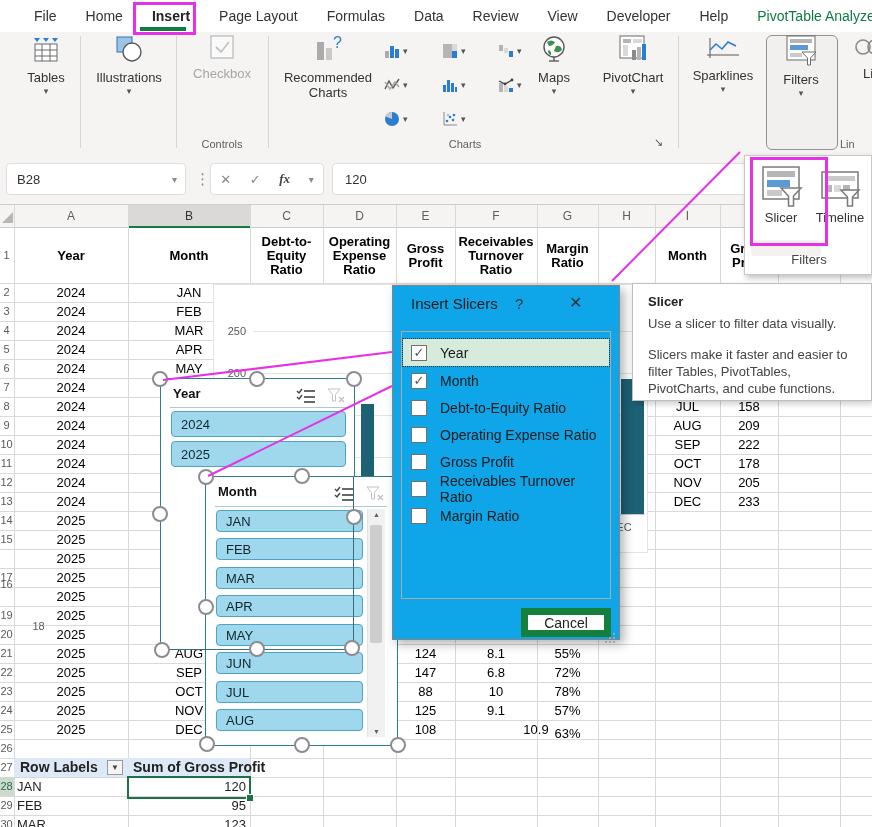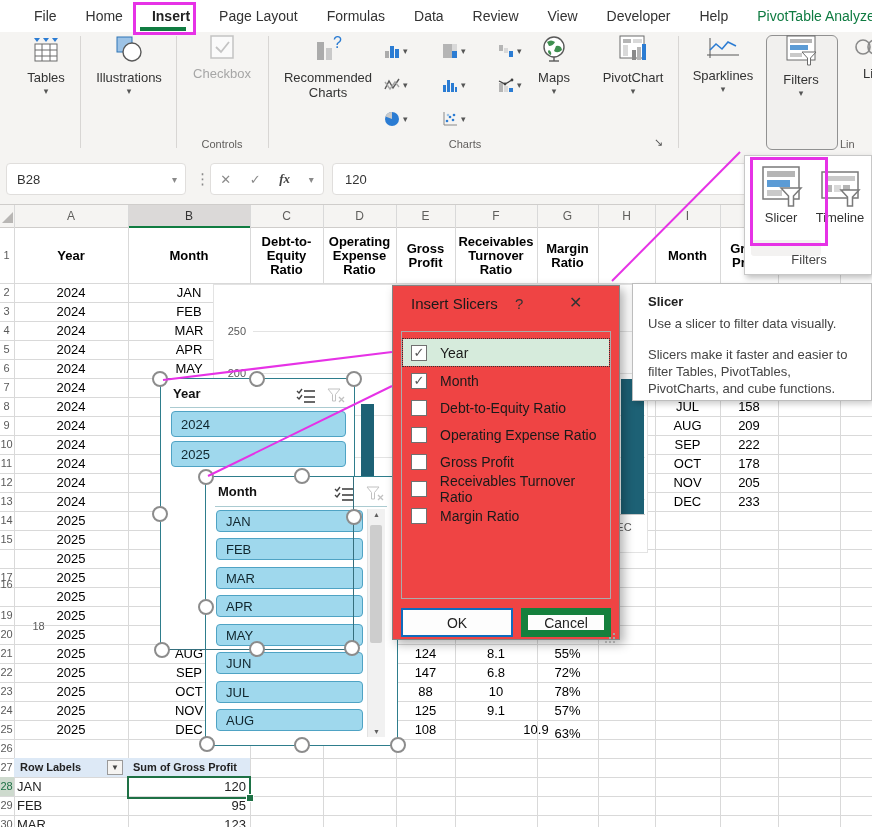--- a/index.html
+++ b/index.html
@@ -60,40 +60,40 @@
   .sl-sep{position:absolute;left:9px;height:1px;background:rgba(46,125,140,.4);}
   .sl-btn{position:absolute;background:#9FD8ED;border:1px solid #4FA3C4;border-radius:4px;box-sizing:border-box;
           font-size:13px;color:#10262e;padding-left:9px;display:flex;align-items:center;}
   .sl-icon{position:absolute;top:9px;}
   .sbar{position:absolute;background:#f1f1f1;border-left:1px solid #e3e3e3;box-sizing:border-box;}
   .sbar .arr{position:absolute;left:0;width:100%;text-align:center;font-size:7px;color:#606060;}
   .sthumb{position:absolute;left:2px;width:12px;background:#cdcdcd;border-radius:2px;}
   .hdl{position:absolute;width:12px;height:12px;border:2px solid #8c8c8c;background:#fff;border-radius:50%;box-sizing:content-box;}
   .selline{position:absolute;background:#356F7D;}
   
-  .dialog{left:392px;top:285px;width:228px;height:355px;background:#ef4444;border:1px solid #848484;
+  .dialog{left:392px;top:285px;width:228px;height:355px;background:#0ea5e9;border:1px solid #848484;
           box-shadow:4px 4px 10px rgba(0,0,0,.3);box-sizing:border-box;}
   .dlist{position:absolute;left:8px;top:45px;width:210px;height:268px;border:1px solid #ababab;box-sizing:border-box;}
   .ditem{position:absolute;left:10px;width:206px;height:27px;display:flex;align-items:center;font-size:14px;color:#1a1a1a;}
   .ditem.sel{background:#D6EBDC;outline:1px dotted #333;}
   .dchkbox{width:16px;height:16px;border:1px solid #707070;background:#fff;margin-left:8px;margin-right:13px;
            display:flex;align-items:center;justify-content:center;font-size:13px;color:#555;box-sizing:border-box;}
   .dbtn{position:absolute;height:29px;background:#fdfdfd;font-size:14px;display:flex;align-items:center;justify-content:center;box-sizing:border-box;}
   .grip{position:absolute;right:4px;bottom:4px;width:2px;height:2px;background:#a5a5a5;
         box-shadow:-4px 4px #a5a5a5,0 4px #a5a5a5,-8px 8px #a5a5a5,-4px 8px #a5a5a5,0 8px #a5a5a5;}
   
   .tooltip{left:632px;top:283px;width:240px;height:118px;background:#fff;border:1px solid #bdbdbd;
            box-shadow:2px 3px 6px rgba(0,0,0,.2);box-sizing:border-box;font-size:13px;color:#444;}
   .flyout{left:744px;top:155px;width:128px;height:120px;background:#fff;border:1px solid #c8c8c8;
           box-shadow:2px 3px 6px rgba(0,0,0,.25);box-sizing:border-box;}
   .fly-lbl{position:absolute;font-size:13px;color:#333;text-align:center;}
   .slicer-box{left:750px;top:157px;width:72px;height:83px;border:3px solid #E632E6;z-index:60;pointer-events:none;}
   
   .pvhead{left:14px;top:758px;width:236px;height:19px;background:#DDE9F6;}
-  .pvtxt{font-weight:bold;font-size:11px;height:19px;line-height:19px;white-space:nowrap;}
+  .pvtxt{font-weight:bold;font-size:14px;height:19px;line-height:19px;white-space:nowrap;}
   .pvcell{font-size:13px;height:19px;line-height:19px;}
   .sel-border{left:127px;top:776px;width:120px;height:19px;border:2px solid #1E7145;background:transparent;}
   .fill-handle{left:246px;top:794px;width:6px;height:6px;background:#1E7145;border:1px solid #fff;}
   .ddbtn{left:107px;top:760px;width:16px;height:15px;background:#f5f4f2;border:1px solid #9a9a9a;box-sizing:border-box;
          font-size:8px;color:#444;text-align:center;line-height:13px;}
   .overlay-svg{left:0;top:0;z-index:58;pointer-events:none;}
 </style>
 </head>
 <body>
 
@@ -583,21 +583,20 @@
       <span>Gross Profit</span>
     </div>
     <div class="ditem" style="top:189px;">
       <span class="dchkbox"></span>
       <span>Receivables Turnover Ratio</span>
     </div>
     <div class="ditem" style="top:216px;">
       <span class="dchkbox"></span>
       <span>Margin Ratio</span>
     </div>
-    <div class="dbtn" style="left:8px;top:322px;width:112px;border:2px solid #0F6CBD;">OK</div>
     <div class="dbtn" style="left:128px;top:322px;width:90px;border:7px solid #15803d;">Cancel</div>
     <div class="grip"></div>
   </div>
 
   <div class="abs tooltip">
     <div style="position:absolute;left:15px;top:10px;font-weight:bold;color:#222;">Slicer</div>
     <div style="position:absolute;left:15px;top:62px;width:212px;line-height:17px;">Slicers make it faster and easier to filter Tables, PivotTables, PivotCharts, and cube functions.</div>
     <div style="position:absolute;left:15px;top:32px;width:210px;">Use a slicer to filter data visually.</div>
   </div>
 

